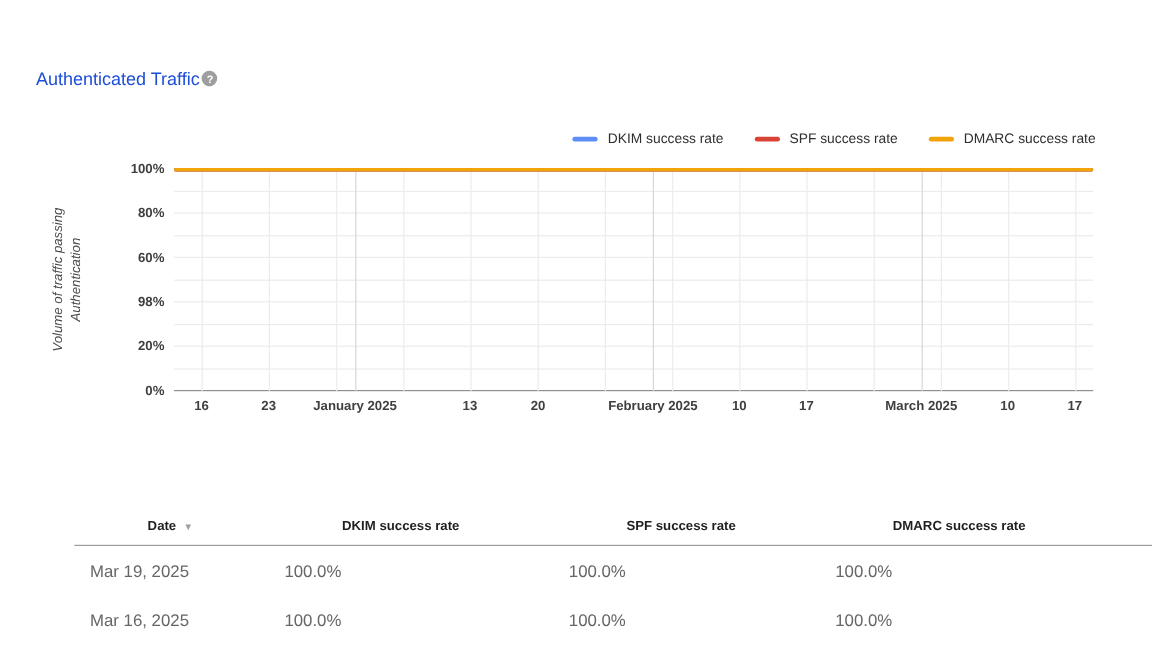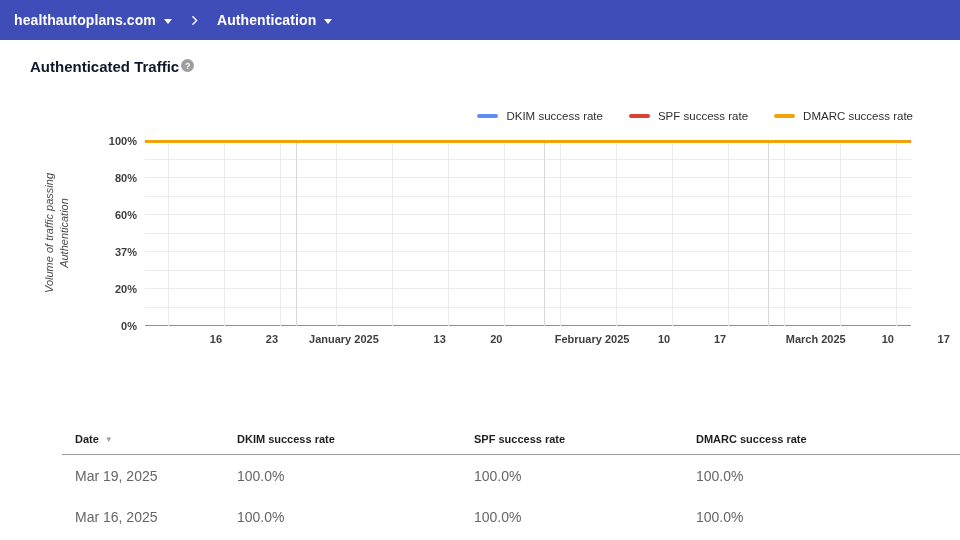--- a/index.html
+++ b/index.html
@@ -19,21 +19,21 @@
   .dropdown-label { font-size:14px; font-weight:700; letter-spacing:.1px; }
   .caret {
     width:0; height:0; margin-top:2px;
     border-left:4px solid transparent; border-right:4px solid transparent;
     border-top:5px solid #fff;
   }
   .sep-chevron { margin:0 16px; display:flex; align-items:center; }
 
   
   .page-title-row { position:absolute; left:30px; top:58px; display:flex; align-items:flex-start; }
-  .page-title { font-size:15px; font-weight:700; color:#0f172a; }
+  .page-title { font-size:15px; font-weight:400; color:#1d4ed8; }
   .help-icon {
     width:13px; height:13px; border-radius:50%; background:#9e9e9e; color:#fff;
     font-size:9px; font-weight:700; display:flex; align-items:center; justify-content:center;
     margin-left:2px; margin-top:1px; cursor:pointer;
   }
 
   
   .legend { position:absolute; top:110px; right:47px; display:flex; gap:26px; align-items:center; }
   .legend-item { display:flex; align-items:center; gap:8px; }
   .legend-swatch { width:21px; height:4px; border-radius:2px; background:#999; }
@@ -53,59 +53,44 @@
   }
   .plot { position:absolute; left:145px; top:141px; width:766px; height:185px; }
   .gridline-h { position:absolute; left:0; right:0; height:1px; background:#ececec; }
   .gridline-h.axis { background:#8f8f8f; }
   .gridline-v { position:absolute; top:0; bottom:0; width:1px; background:#ececec; }
   .gridline-v.month { background:#d7d7d7; }
   .series-line { position:absolute; left:0; right:0; height:3px; border-radius:2px; }
   .xlabels { position:absolute; left:145px; top:333px; width:766px; height:16px; }
   .xlabel {
     position:absolute; transform:translateX(-50%); white-space:nowrap;
-    font-size:11px; font-weight:700; color:#3f3f3f;margin-left:48px;
+    font-size:11px; font-weight:700; color:#3f3f3f;
   }
 
   
   .table { position:absolute; left:62px; top:424px; right:0; }
   .thead {
     display:grid; grid-template-columns:162px 237px 222px 1fr;
     padding-left:13px; height:31px; align-items:center;
     border-bottom:1px solid #9b9b9b;
     font-size:11px; font-weight:700; color:#1f1f1f;
   }
-  .th { display:flex; align-items:center; }
+  .th { display:flex; align-items:center;margin-left:48px; }
   .sort-icon { font-size:8px; color:#9aa0a6; margin-left:6px; }
   .trow {
     display:grid; grid-template-columns:162px 237px 222px 1fr;
     padding-left:13px; height:41px; align-items:center;
     font-size:14px; color:#666;
   }
 </style>
 </head>
 <body>
 
 <div id="app">
 
-  <div class="appbar">
-    <div class="dropdown">
-      <span class="dropdown-label">healthautoplans.com</span>
-      <span class="caret"></span>
-    </div>
-    <span class="sep-chevron">
-      <svg width="13" height="13" viewBox="0 0 24 24">
-          <path d="M9 5l7 7-7 7" stroke="#ffffff" stroke-width="2.6" fill="none" stroke-linecap="round" stroke-linejoin="round"></path>
-        </svg>
-    </span>
-    <div class="dropdown">
-      <span class="dropdown-label">Authentication</span>
-      <span class="caret"></span>
-    </div>
-  </div>
 
   <div class="page-title-row">
     <span class="page-title">Authenticated Traffic</span>
     <span class="help-icon">?</span>
   </div>
 
   <div class="legend">
     <div class="legend-item">
       <span class="legend-swatch" style="background: rgb(94, 142, 244);"></span>
       <span class="legend-label">DKIM success rate</span>
@@ -120,21 +105,21 @@
     </div>
   </div>
 
   <div class="ytitle">
     <div>Volume of traffic passing</div>
     <div>Authentication</div>
   </div>
   <div class="ylabels">
       <div class="ylabel" style="bottom: 0%;">0%</div>
       <div class="ylabel" style="bottom: 20%;">20%</div>
-      <div class="ylabel" style="bottom: 40%;">37%</div>
+      <div class="ylabel" style="bottom: 40%;">98%</div>
       <div class="ylabel" style="bottom: 60%; padding-left: 35px;">60%</div>
       <div class="ylabel" style="bottom: 80%; margin-top: 29px;">80%</div>
       <div class="ylabel" style="bottom: 100%;">100%</div>
     </div>
   <div class="plot">
       <div class="gridline-h axis" style="bottom: 0%;"></div>
       <div class="gridline-h" style="bottom: 10%;"></div>
       <div class="gridline-h" style="bottom: 20%;"></div>
       <div class="gridline-h" style="bottom: 30%;"></div>
       <div class="gridline-h" style="bottom: 40%;"></div>

